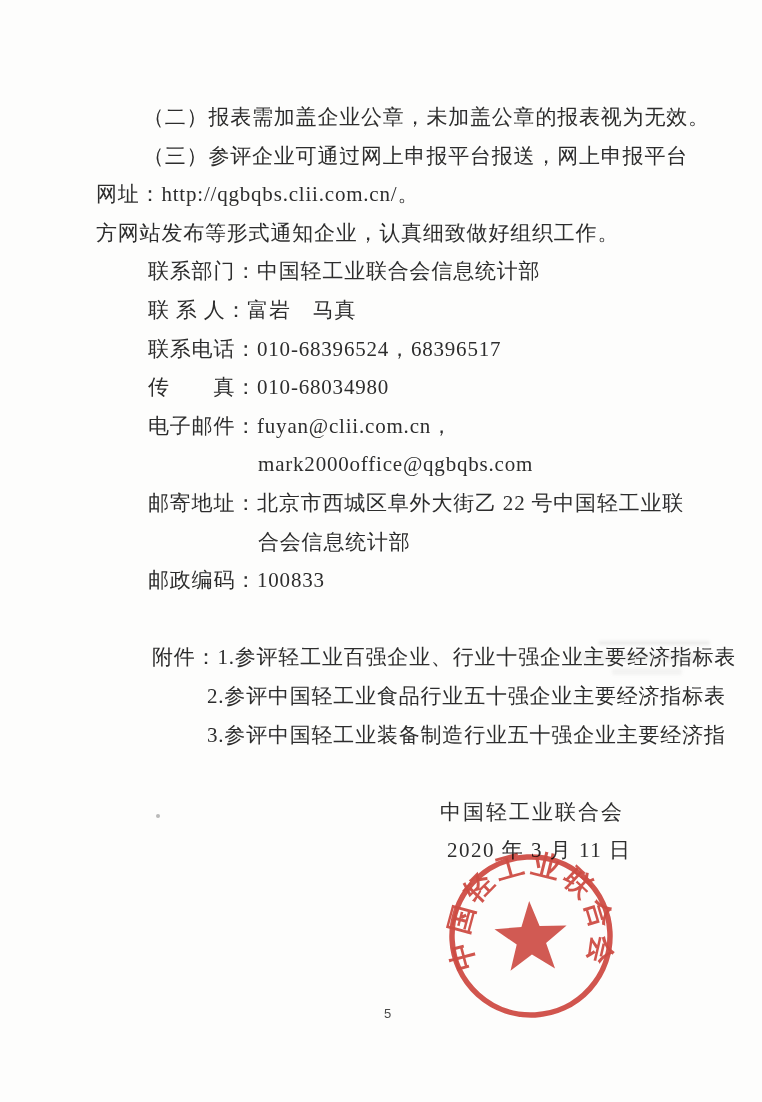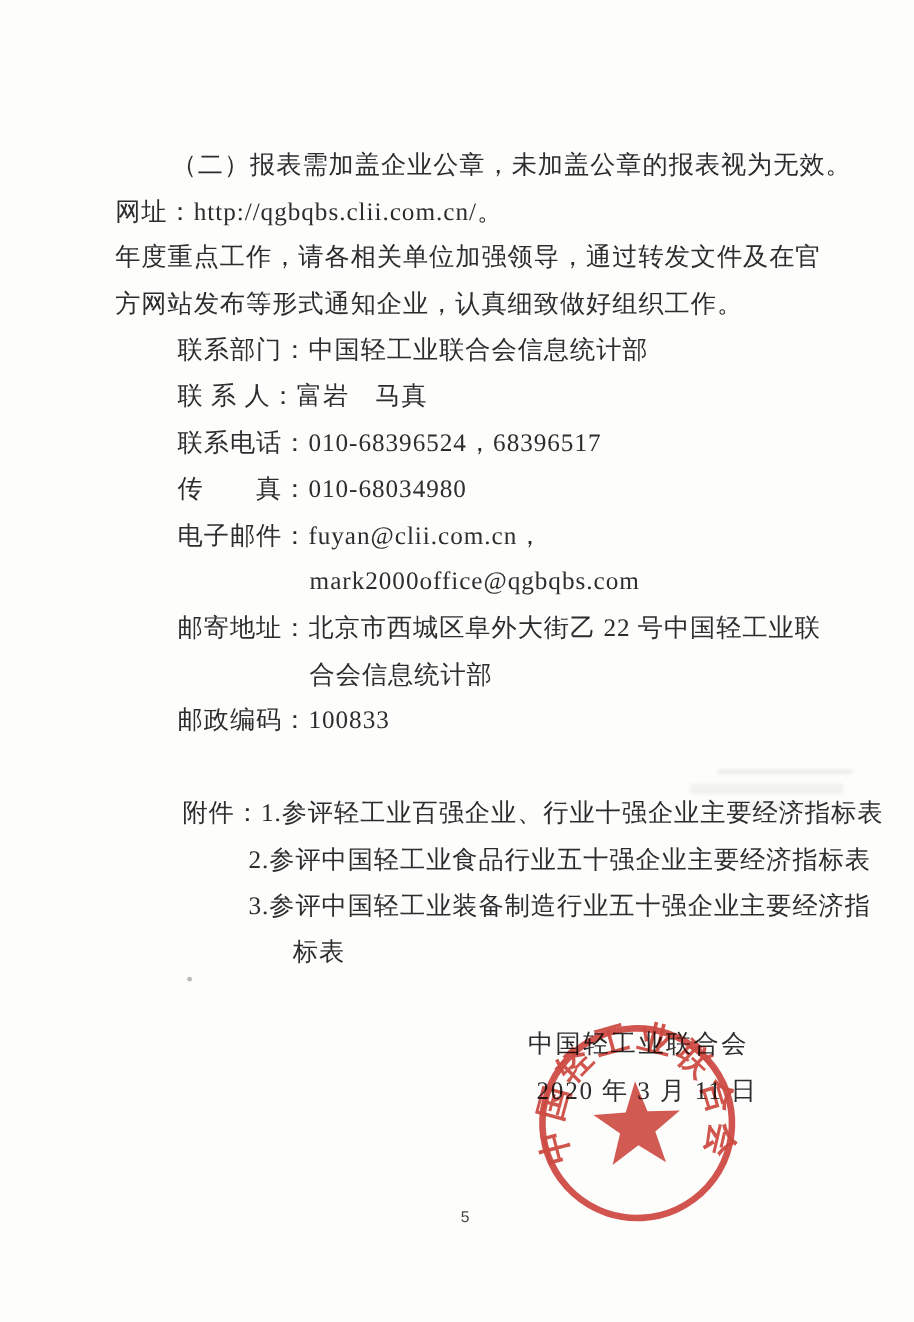--- a/index.html
+++ b/index.html
@@ -3,21 +3,21 @@
 <meta charset="utf-8">
 <style>
   html,body { margin:0; padding:0; background:#ffffff; }
   .page {
     position:relative; width:762px; height:1102px;
     background:#fdfdfc; overflow:hidden;
     font-family:"Liberation Serif","DejaVu Serif",serif;
     color:#2d2d2d;
   }
   .doc {
-    position:absolute; left:96px; top:118px; width:615px;
+    position:absolute; left:96px; top:98px; width:615px;
     font-size:21px; letter-spacing:0.8px;
   }
   .line { height:38.6px; line-height:38.6px; white-space:nowrap; }
   .blank { height:38.6px; }
   .ind2      { padding-left:47px;  }  
   .lbl       { padding-left:52px;font-family:Liberation Serif, serif;  }  
   .valcol    { padding-left:162px; }  
   .att-label { padding-left:56px;  }  
   .att-item  { padding-left:111px; }  
   .att-cont  { padding-left:148px; }  
@@ -45,37 +45,36 @@
     border-radius:50%; background:rgba(60,60,60,0.35); filter:blur(0.5px);
   }
 </style>
 </head>
 <body>
 
 <div class="page">
 
   <div class="doc">
     <div class="line ind2">（二）报表需加盖企业公章，未加盖公章的报表视为无效。</div>
+    <div class="line ind2">（三）参评企业可通过网上申报平台报送，网上申报平台</div>
     <div class="line">网址：http://qgbqbs.clii.com.cn/。</div>
-    <div class="line">年度重点工作，请各相关单位加强领导，通过转发文件及在官</div>
     <div class="line">方网站发布等形式通知企业，认真细致做好组织工作。</div>
     <div class="line lbl">联系部门：中国轻工业联合会信息统计部</div>
     <div class="line lbl">联 系 人：富岩　马真</div>
     <div class="line lbl">联系电话：010-68396524，68396517</div>
     <div class="line lbl">传　　真：010-68034980</div>
     <div class="line lbl">电子邮件：fuyan@clii.com.cn，</div>
     <div class="line valcol">mark2000office@qgbqbs.com</div>
     <div class="line lbl">邮寄地址：北京市西城区阜外大街乙 22 号中国轻工业联</div>
     <div class="line valcol">合会信息统计部</div>
     <div class="line lbl">邮政编码：100833</div>
     <div class="blank"></div>
     <div class="line att-label">附件：1.参评轻工业百强企业、行业十强企业主要经济指标表</div>
     <div class="line att-item">2.参评中国轻工业食品行业五十强企业主要经济指标表</div>
     <div class="line att-item">3.参评中国轻工业装备制造行业五十强企业主要经济指</div>
-    <div class="line att-cont">标表</div>
     <div class="blank"></div>
     <div class="line sig-org">中国轻工业联合会</div>
     <div class="line sig-date">2020 年 3 月 11 日</div>
   </div>
 
   <svg class="seal" viewBox="0 0 170 170" xmlns="http://www.w3.org/2000/svg">
     <defs>
       <path id="sealArc" d="M 31.3,116 A 62,62 0 1 1 140.2,113.1" fill="none"></path>
     </defs>
     <circle cx="85" cy="85" r="79" fill="none" stroke="#c9342b" stroke-width="5.5" opacity="0.95"></circle>

